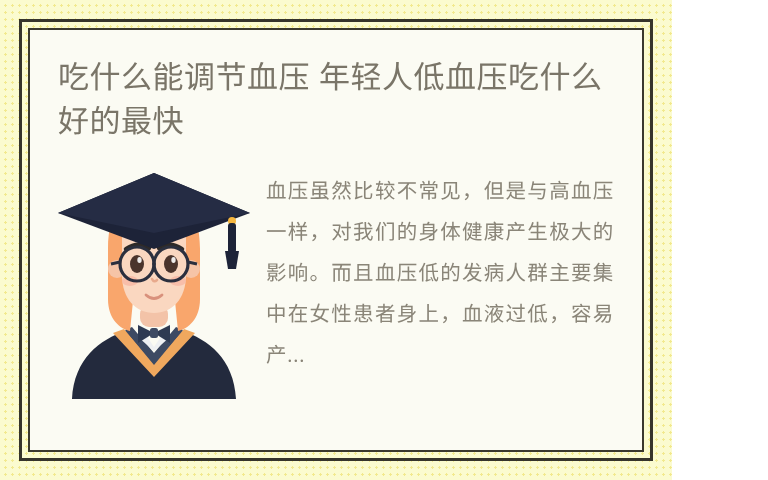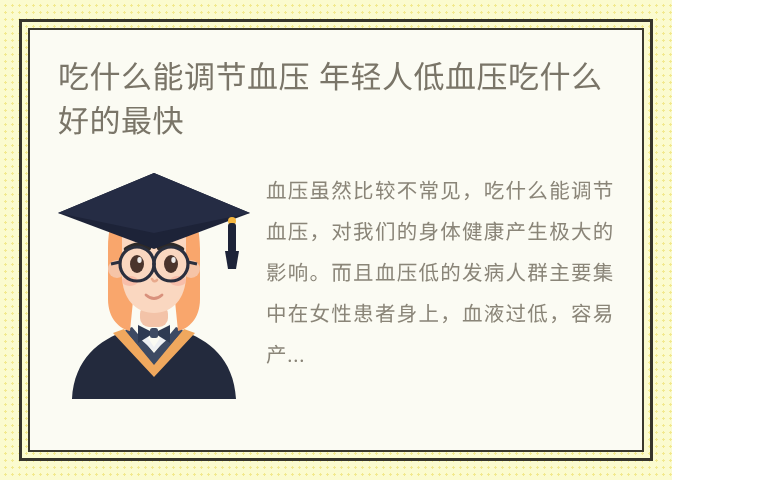--- a/index.html
+++ b/index.html
@@ -175,18 +175,18 @@
             <circle cx="178" cy="50" r="4" fill="#f5b63f"></circle>
             <rect x="174" y="52" width="8" height="30" rx="3" fill="#1d2338"></rect>
             <path d="M171 80 L185 80 L182 98 L174 98 Z" fill="#1d2338"></path>
 
             <path d="M100 162 L84 154 L84 172 Z" fill="#2e3a52"></path>
             <path d="M100 162 L116 154 L116 172 Z" fill="#2e3a52"></path>
             <rect x="96" y="157" width="8" height="10" rx="2.5" fill="#3d4a63"></rect>
           </svg>
         </div>
 
-        <p class="excerpt">血压虽然比较不常见，吃什么能调节血压，对我们的身体健康产生极大的影响。而且血压低的发病人群主要集中在女性患者身上，血液过低，容易产...</p>
+        <p class="excerpt">血压虽然比较不常见，但是与高血压一样，对我们的身体健康产生极大的影响。而且血压低的发病人群主要集中在女性患者身上，血液过低，容易产...</p>
 
       </div>
     </div>
   </div>
 </div>
 
 </body></html>

